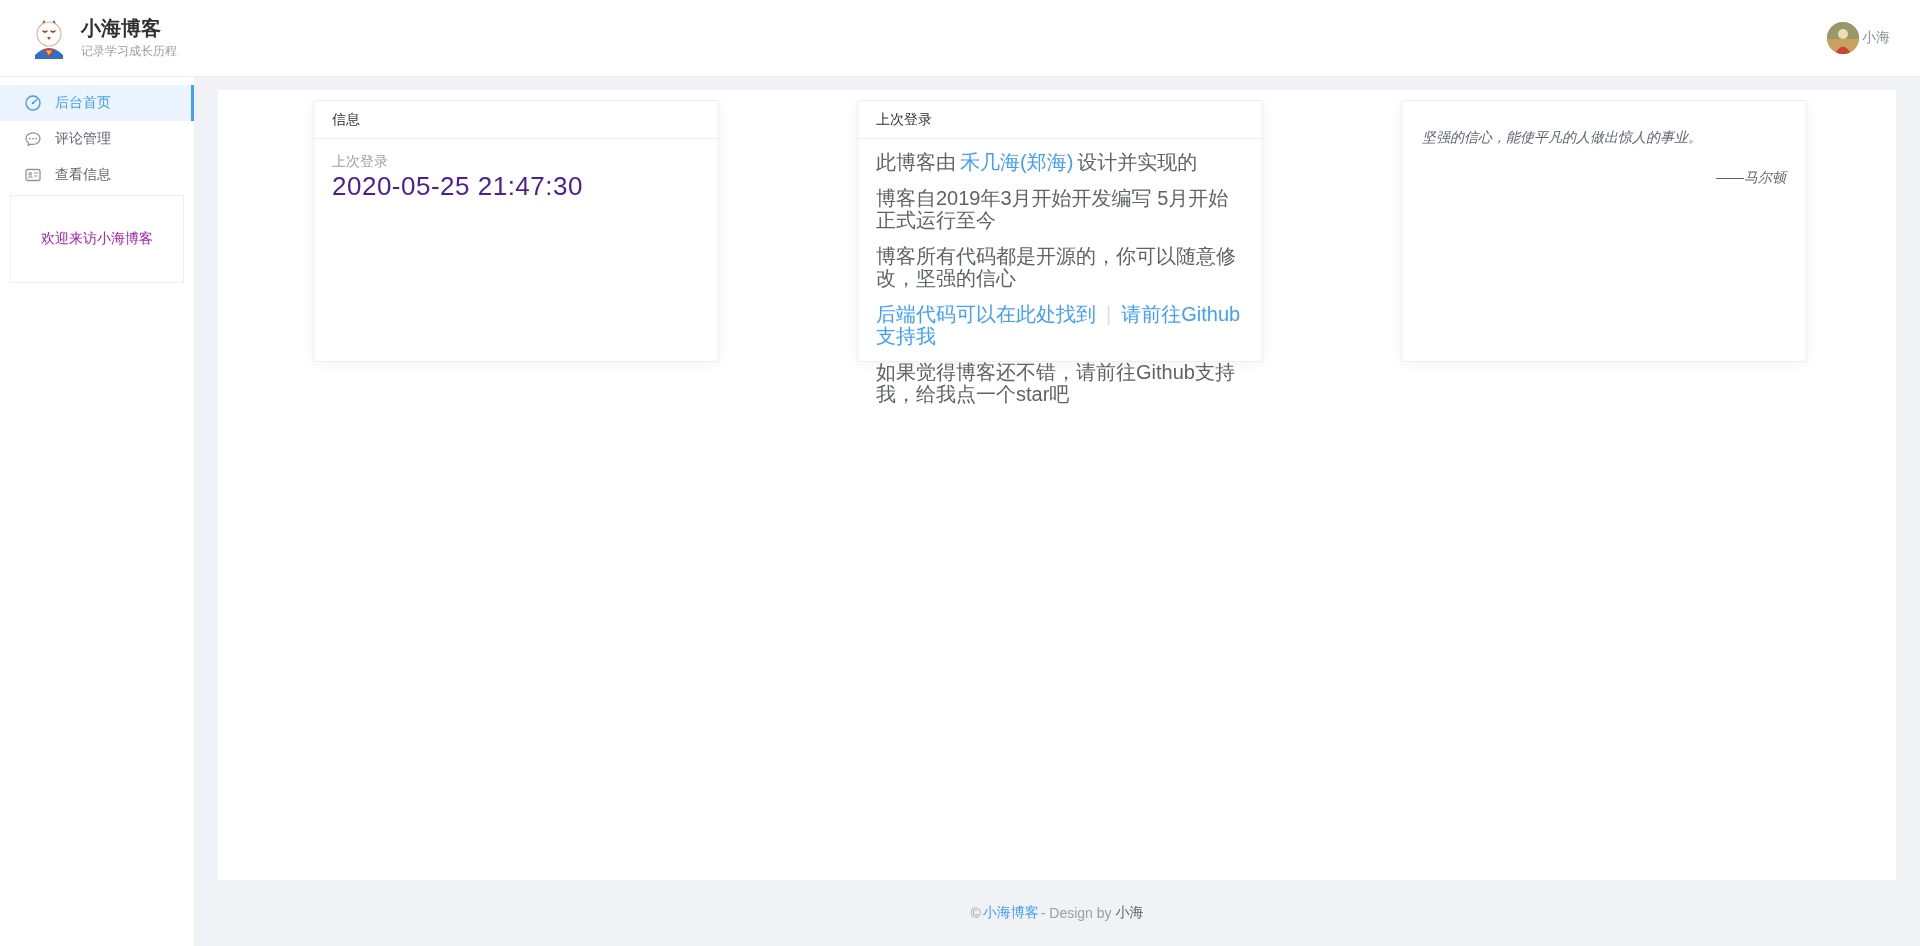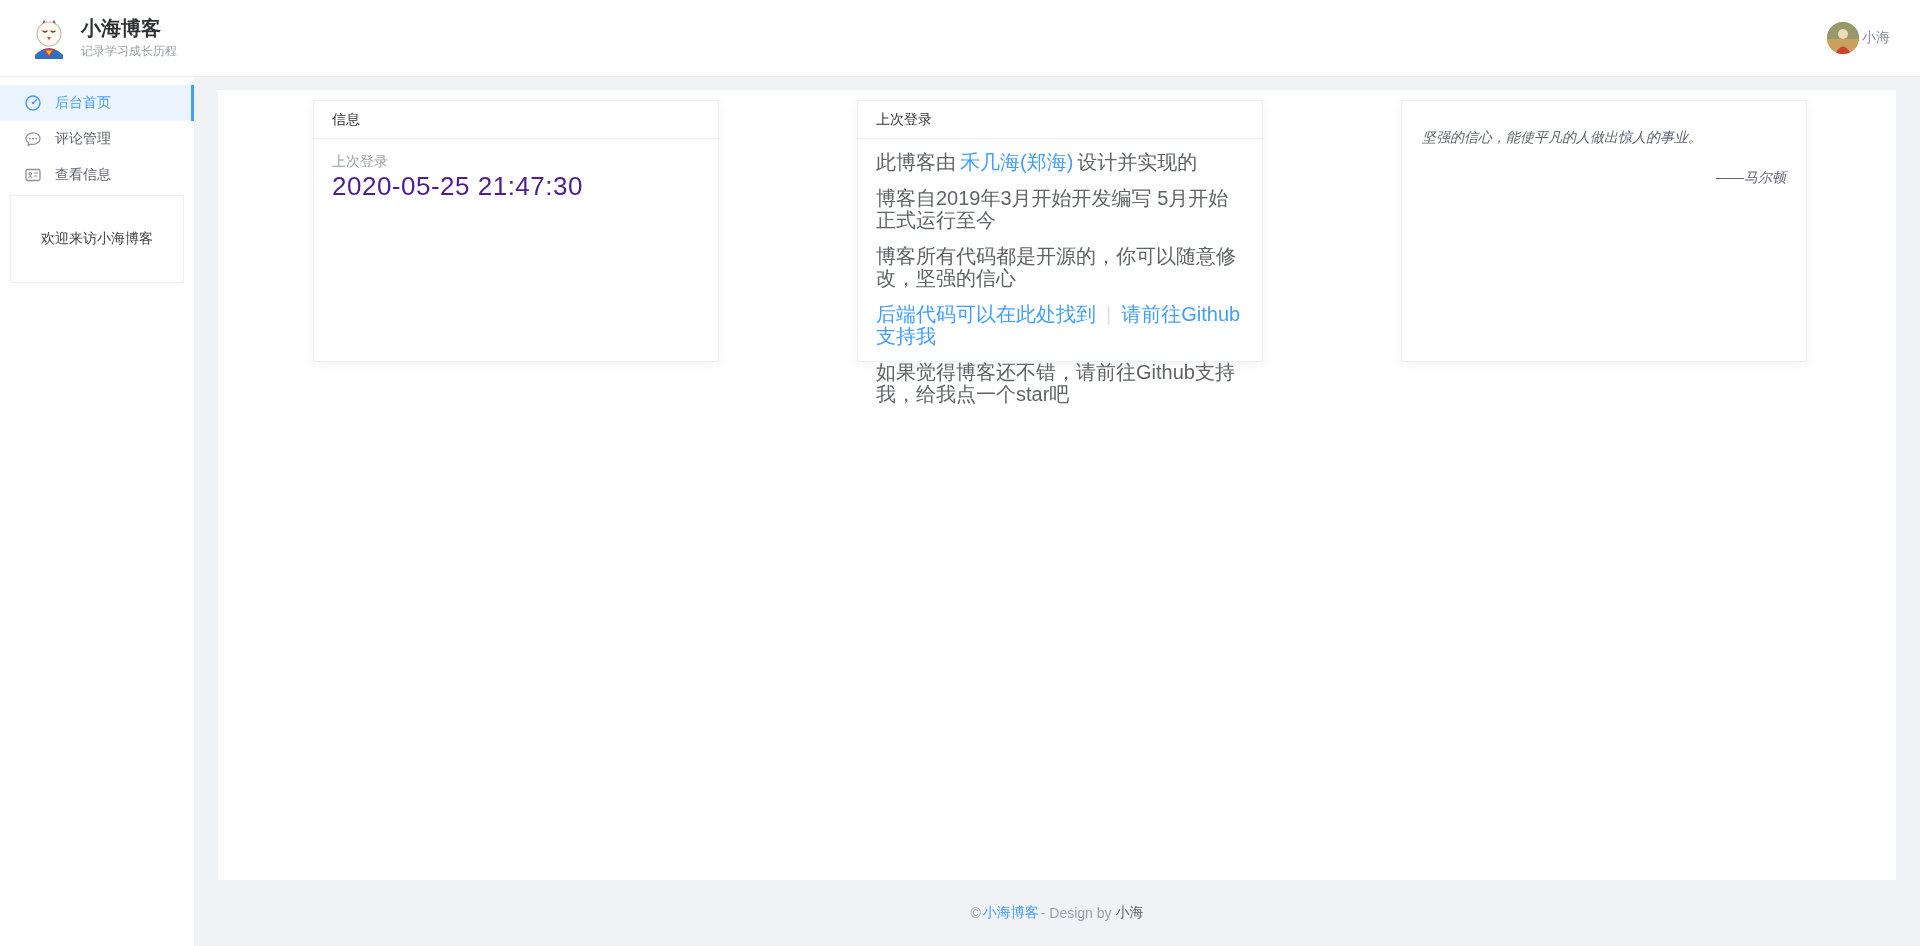--- a/index.html
+++ b/index.html
@@ -40,21 +40,21 @@
   }
   .menu-item .micon{width:18px;height:18px;margin-right:13px;color:#909399;display:inline-flex;}
   .menu-item.active{
     background:var(--active-bg);color:var(--primary);
     border-right:3px solid var(--primary);
   }
   .menu-item.active .micon{color:var(--primary);}
   .welcome-box{
     margin:2px 10px 0 10px;height:88px;border:1px solid var(--border);
     display:flex;align-items:center;justify-content:center;
-    font-size:14px;color:#404040;
+    font-size:14px;color:#a21caf;
   }
   
   .main{flex:1;display:flex;flex-direction:column;padding:13px 24px 0 24px;}
   .content-panel{background:#fff;height:791px;}
   .cards-row{display:flex;padding:10px 89px 0 95px;gap:138px;}
   .card{
     width:406px;height:262px;background:#fff;
     border:1px solid var(--border);border-radius:2px;
     box-shadow:0 2px 12px rgba(0,0,0,0.05);
   }

